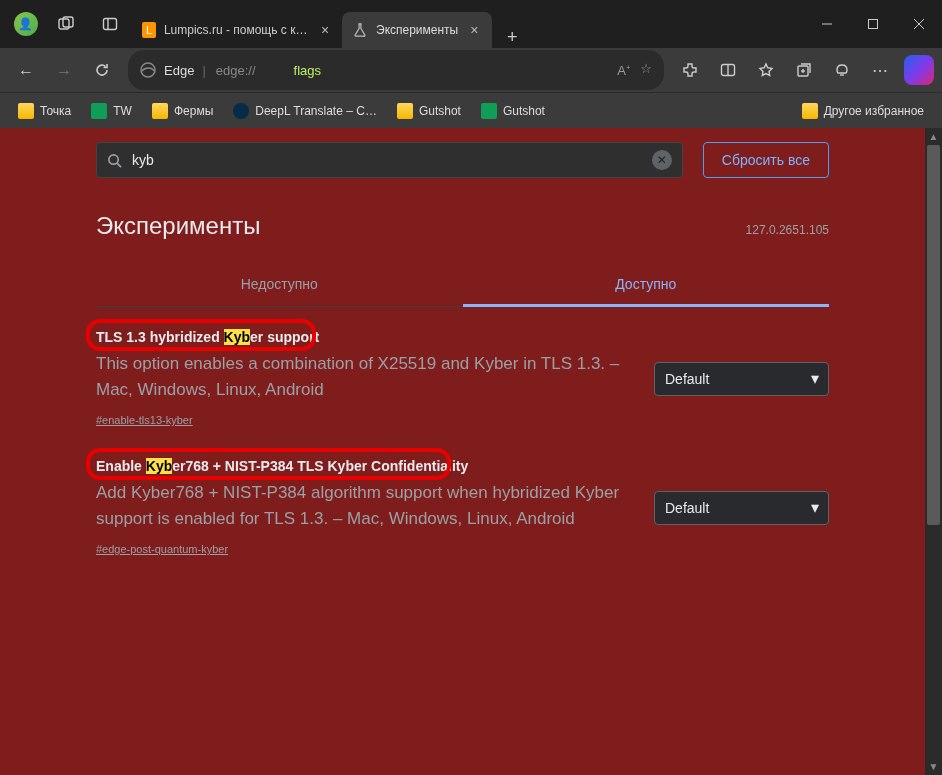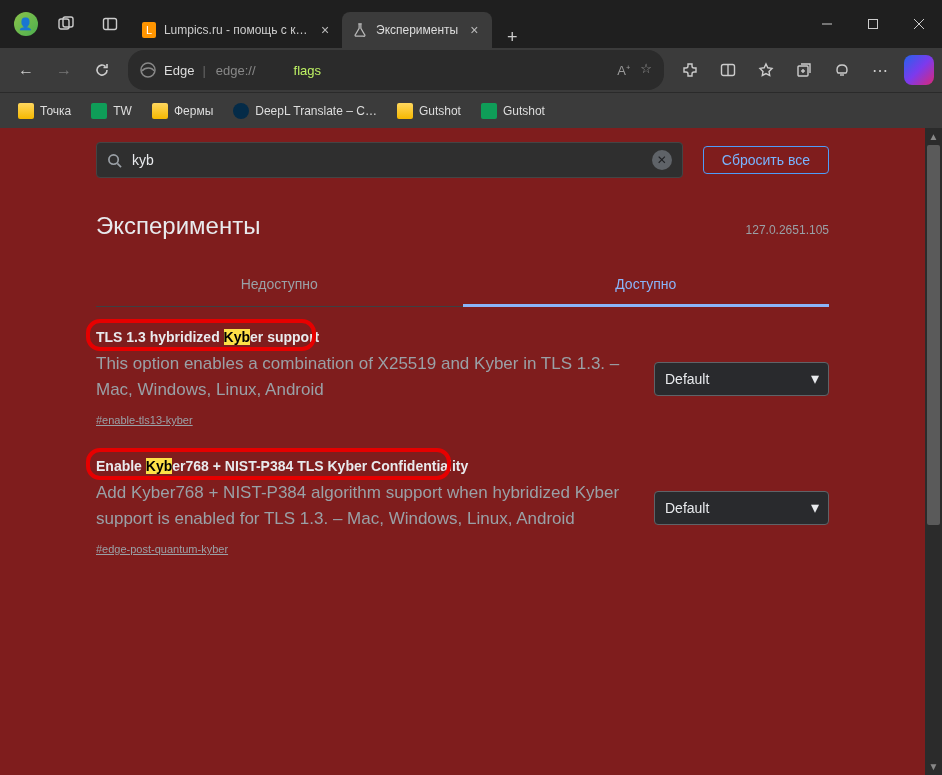--- a/index.html
+++ b/index.html
@@ -44,21 +44,21 @@
 .scrollbar{ position:absolute; top:128px; right:0; bottom:0; width:17px; background:#2b2b2b;}
 .scroll-up, .scroll-down{ height:17px; display:flex; align-items:center; justify-content:center; color:#888; font-size:10px;}
 .scroll-thumb{ position:absolute; top:17px; left:2px; right:2px; height:380px; background:#5a5a5a; border-radius:2px;}
 
 .content{ max-width:733px; margin:0 auto; padding-top:14px;}
 .searchbar-row{ display:flex; gap:20px; align-items:center; margin-bottom:34px;}
 .searchbox{ flex:1; height:36px; background:#2f2f2f; border:1px solid #444; border-radius:4px; display:flex; align-items:center; padding:0 10px; color:#e8eaed; font-size:14px;}
 .searchbox .sicon{ color:#9aa0a6; margin-right:10px;}
 .searchbox .sval{ flex:1;}
 .searchbox .clearbtn{ width:20px; height:20px; border-radius:50%; background:#5f6368; color:#202124; display:flex; align-items:center; justify-content:center; font-size:12px;}
-.reset-btn{ height:28px; padding:0 18px; border:1px solid #4f9cf9; color:#79b4ff; background:transparent; border-radius:4px; font-size:14px;}
+.reset-btn{ height:36px; padding:0 18px; border:1px solid #4f9cf9; color:#79b4ff; background:transparent; border-radius:4px; font-size:14px;}
 
 .page-head{ display:flex; align-items:baseline; justify-content:space-between; margin-bottom:24px;}
 .page-title{ font-size:24px; font-weight:400; color:#e8eaed;}
 .ver{ font-size:12px; color:#9aa0a6;}
 
 .tabbar{ display:flex; border-bottom:1px solid #3c4043; margin-bottom:22px;}
 .ptab{ flex:1; text-align:center; padding:12px 0; color:#9aa0a6; font-size:14px;}
 .ptab.active{ color:#8ab4f8; border-bottom:3px solid #8ab4f8; margin-bottom:-1px;}
 
 .flag{ position:relative; display:flex; gap:32px; margin-bottom:30px;}
@@ -204,20 +204,24 @@
       <span class="bi" style="background:#042b48;border-radius:50%;"></span>
       <span>DeepL Translate – C…</span>
     </div>
   <div class="bm">
       <span class="bi folder"></span>
       <span>Gutshot</span>
     </div>
   <div class="bm">
       <span class="bi sheet"></span>
       <span>Gutshot</span>
+    </div>
+  <div class="bm bm-right">
+      <span class="bi folder"></span>
+      <span>Другое избранное</span>
     </div>
 </div>
 
 <div class="page">
   <div class="content">
     <div class="searchbar-row">
       <div class="searchbox">
         <span class="sicon">
             <svg width="15" height="15" viewBox="0 0 16 16" fill="none" stroke="currentColor" stroke-width="1.8">
               <circle cx="7" cy="7" r="5"></circle>

